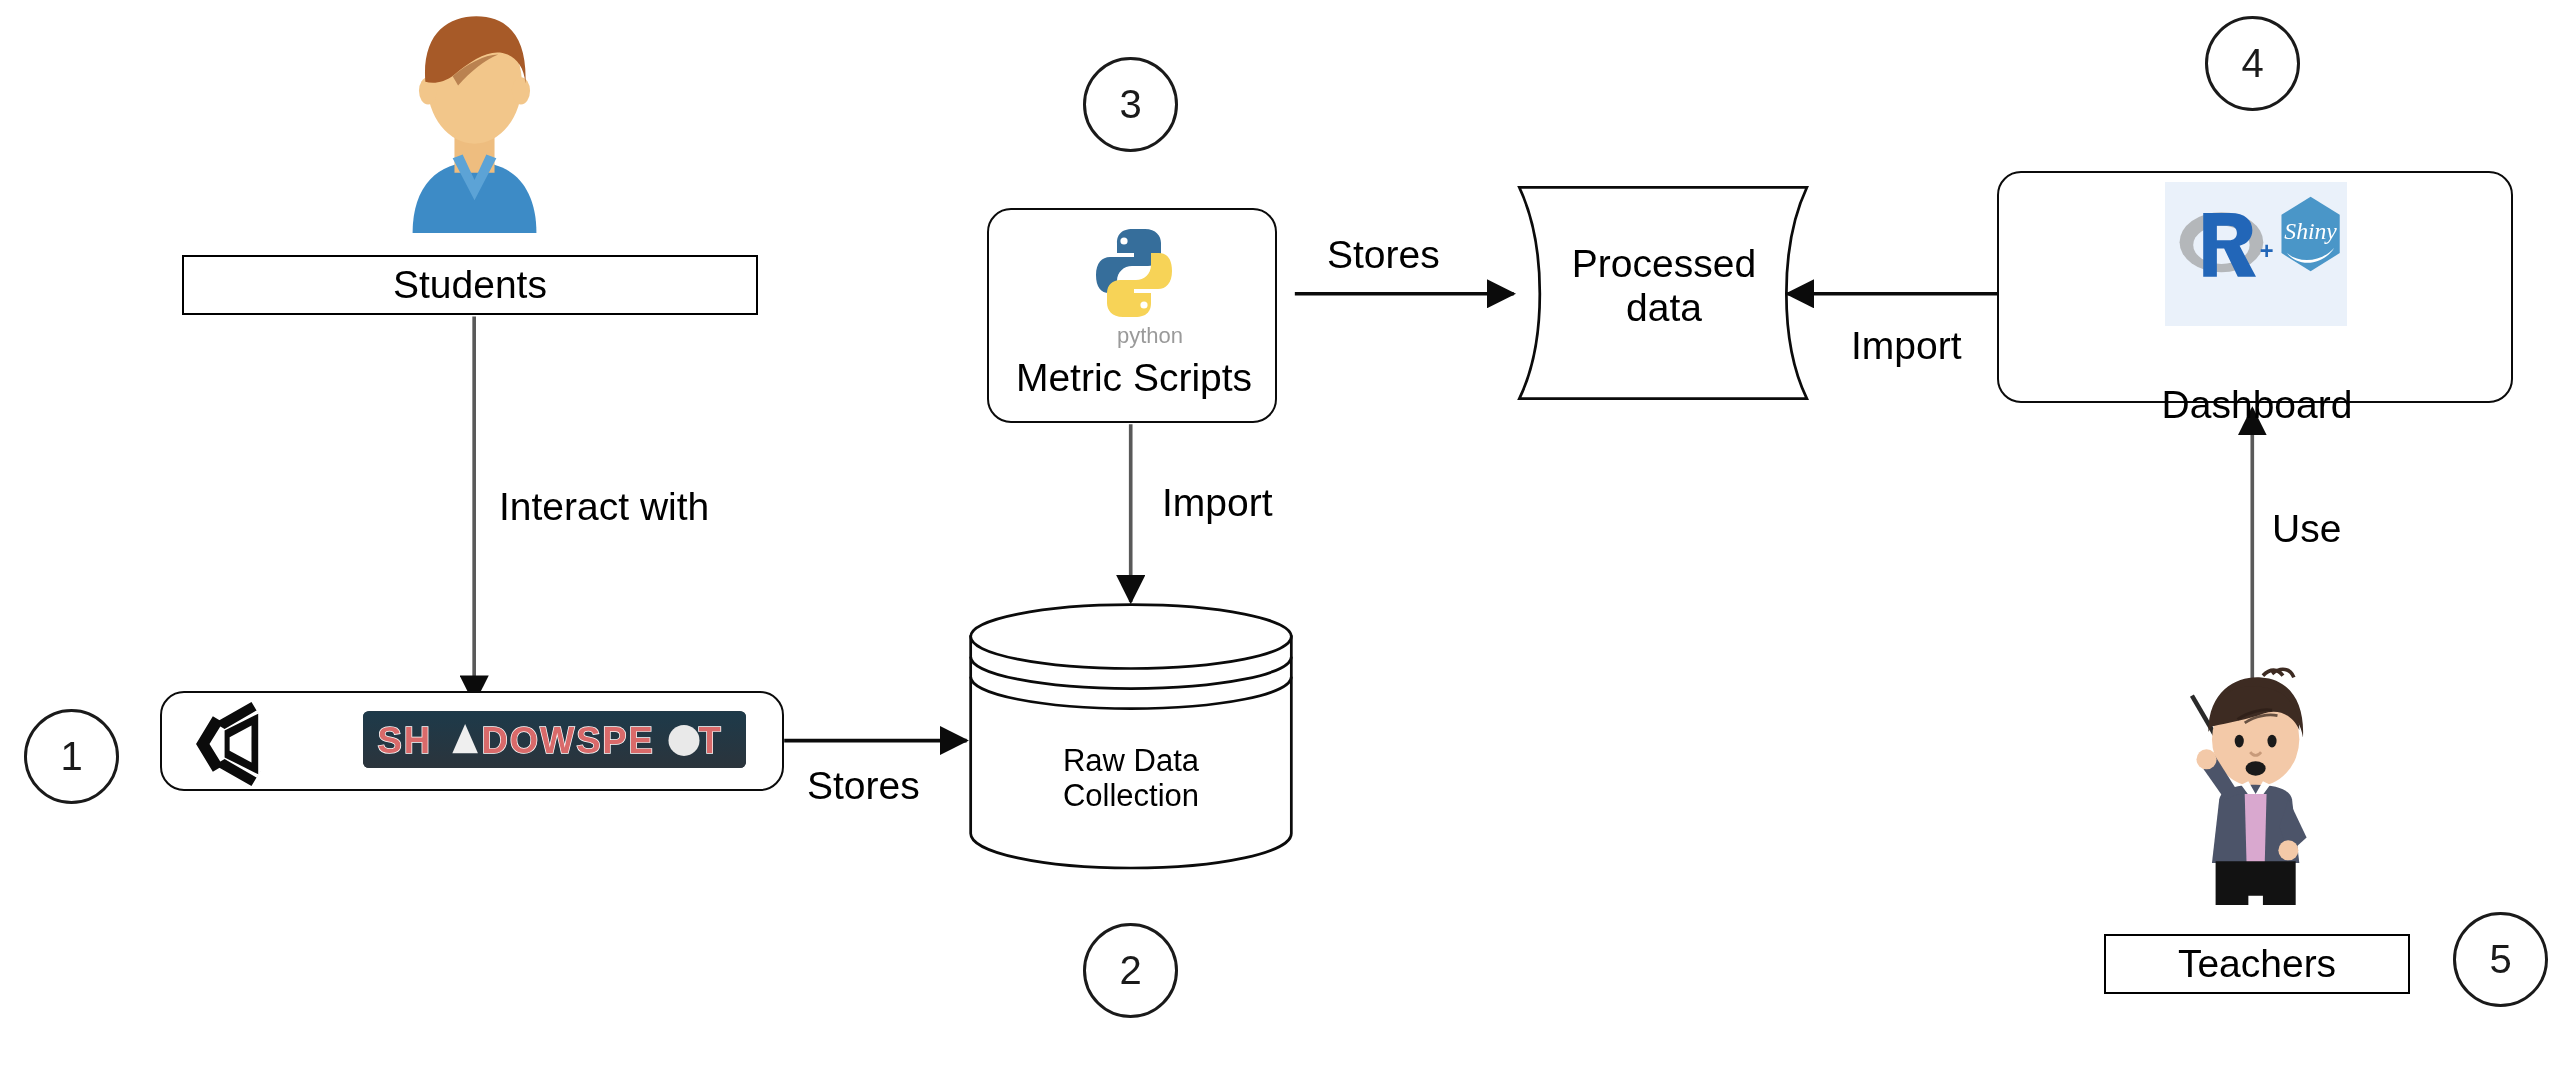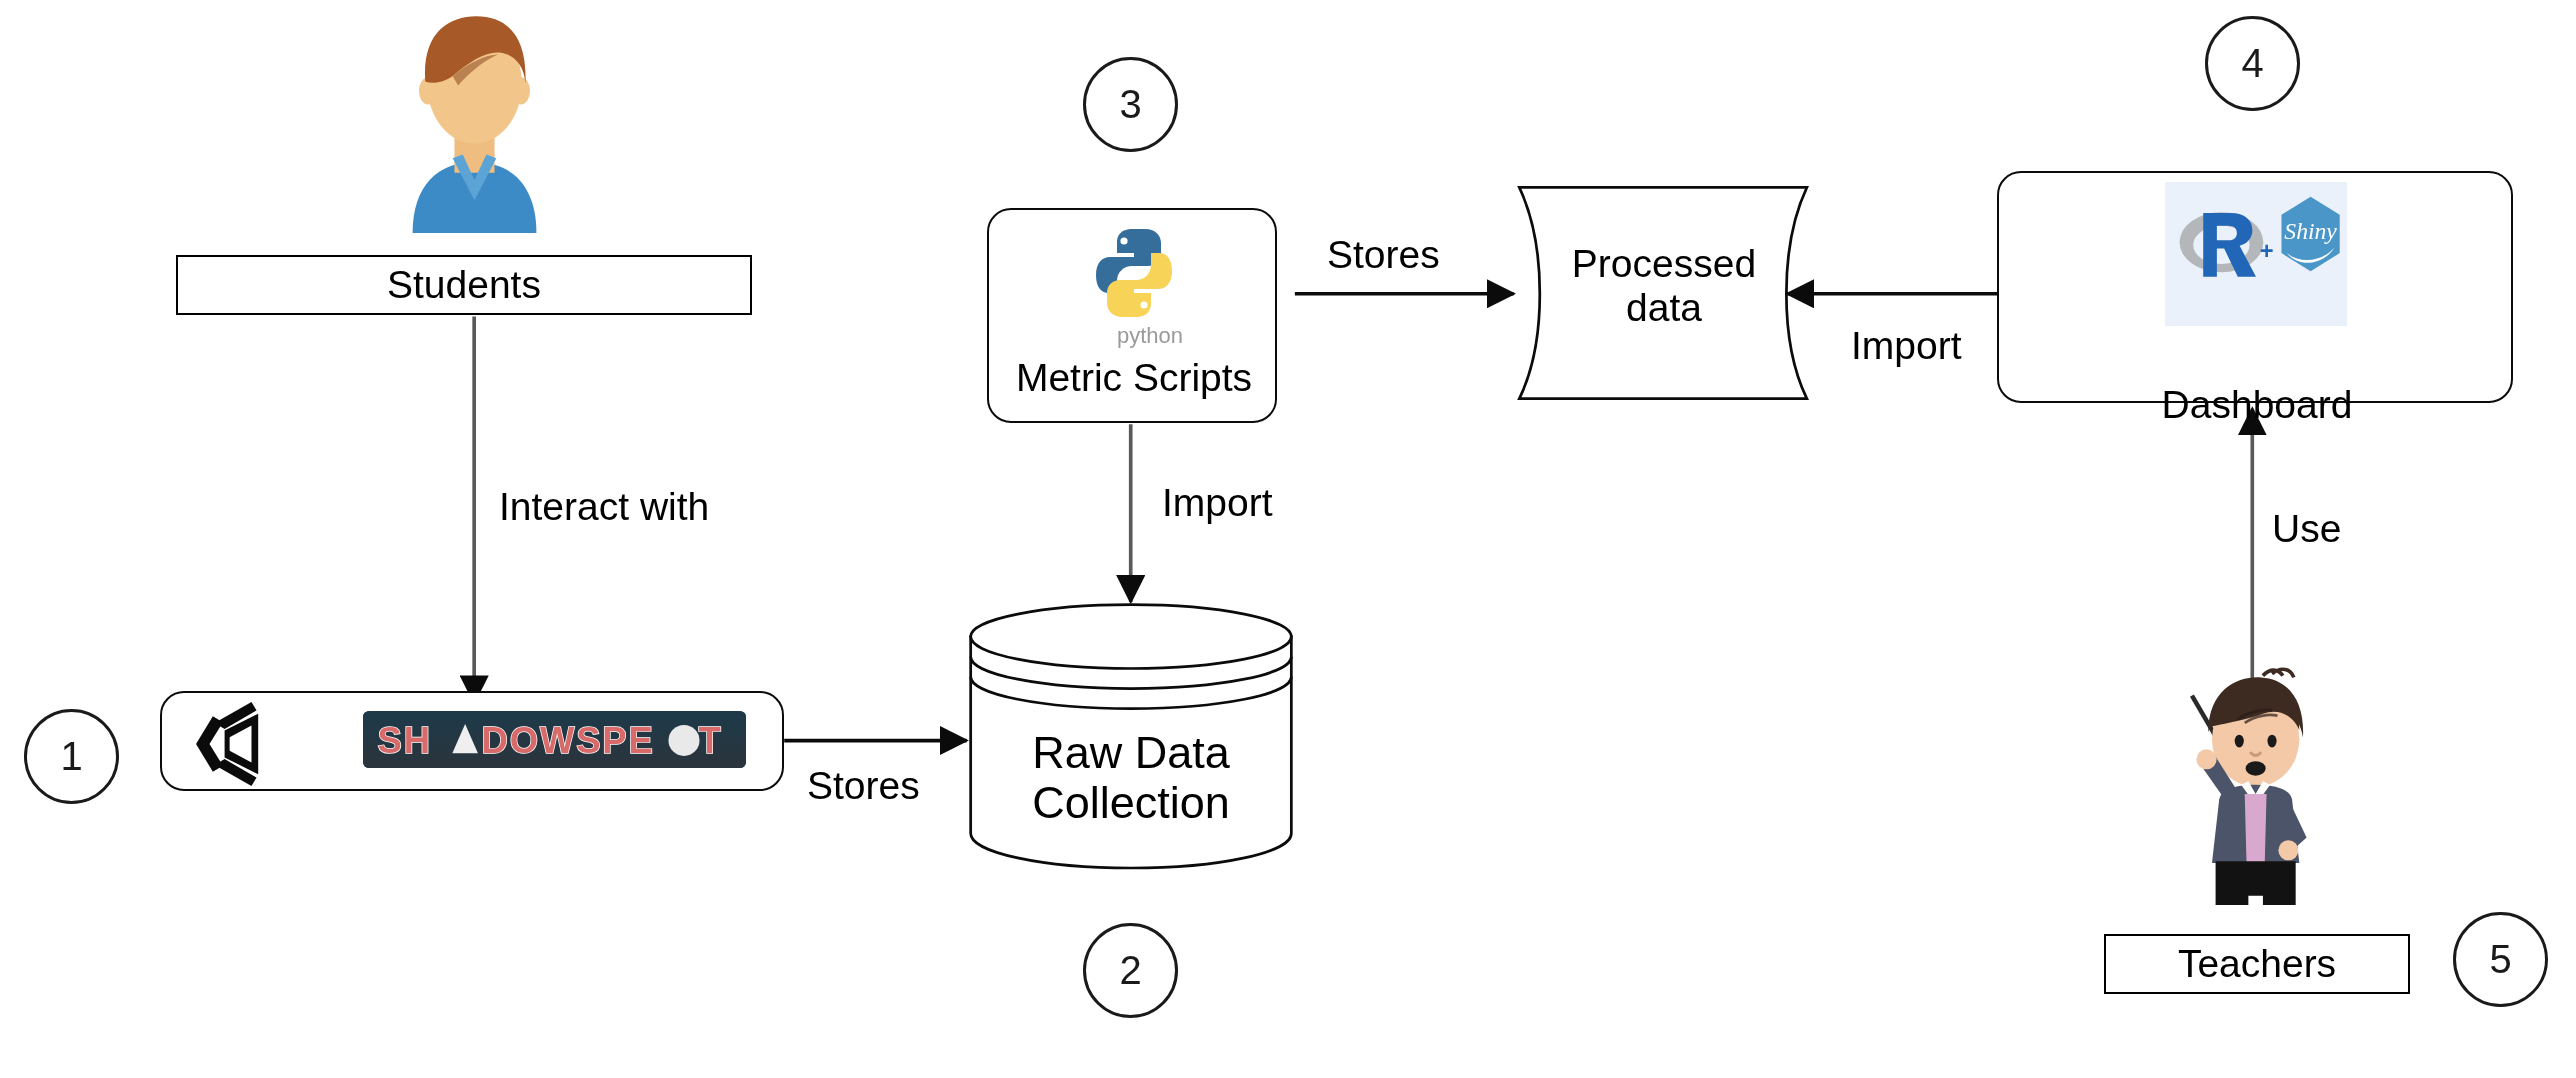--- a/index.html
+++ b/index.html
@@ -89,21 +89,21 @@
       <ellipse cx="33" cy="92" rx="10" ry="15" fill="#F2C68A"></ellipse>
       <ellipse cx="135" cy="92" rx="10" ry="15" fill="#F2C68A"></ellipse>
 
       <path d="M30 82 C26 30 54 10 86 10 C120 10 142 32 140 84
                C138 62 126 52 112 50 C98 48 78 60 62 74
                C50 84 38 84 30 82 Z" fill="#A75A28"></path>
       <path d="M60 76 C76 62 96 52 110 52 C96 58 80 70 66 86 Z" fill="#8C4A20" opacity="0.55"></path>
     </svg>
   </div>
 
-  <div class="abs actor-box" style="left:176px;top:255px;width:576px;height:60px;">
+  <div class="abs actor-box" style="left:182px;top:255px;width:576px;height:60px;">
     <span class="node-label">Students</span>
   </div>
 
   <div class="abs edge-label" style="left:499px;top:485px;">Interact with</div>
 
   <div class="abs step-circle" style="left:24px;top:709px;">
     <span>1</span>
   </div>
 
   <div class="abs round-box" style="left:160px;top:691px;width:624px;height:100px;">
@@ -138,21 +138,21 @@
 
   <div class="abs edge-label" style="left:807px;top:764px;">Stores</div>
 
   <div class="abs" style="left:965px;top:602px;width:332px;height:266px;">
     <svg viewBox="0 0 364 292" style="width:332px;height:266px;">
       <path d="M6 38 L6 254 A176 38 0 0 0 358 254 L358 38 Z" fill="#ffffff" stroke="#0b0b0b" stroke-width="3"></path>
       <ellipse cx="182" cy="38" rx="176" ry="35" fill="#ffffff" stroke="#0b0b0b" stroke-width="3"></ellipse>
       <path d="M6 60 A176 35 0 0 0 358 60" fill="none" stroke="#0b0b0b" stroke-width="3"></path>
       <path d="M6 82 A176 35 0 0 0 358 82" fill="none" stroke="#0b0b0b" stroke-width="3"></path>
     </svg>
-    <div class="abs node-label" style="left:0;top:126px;width:332px;font-size:45px;">Raw Data
+    <div class="abs node-label" style="left:0;top:142px;width:332px;font-size:31px;">Raw Data
 Collection</div>
   </div>
 
   <div class="abs step-circle" style="left:1083px;top:923px;">
     <span>2</span>
   </div>
 
   <div class="abs edge-label" style="left:1162px;top:481px;">Import</div>
 
   <div class="abs step-circle" style="left:1083px;top:57px;">

